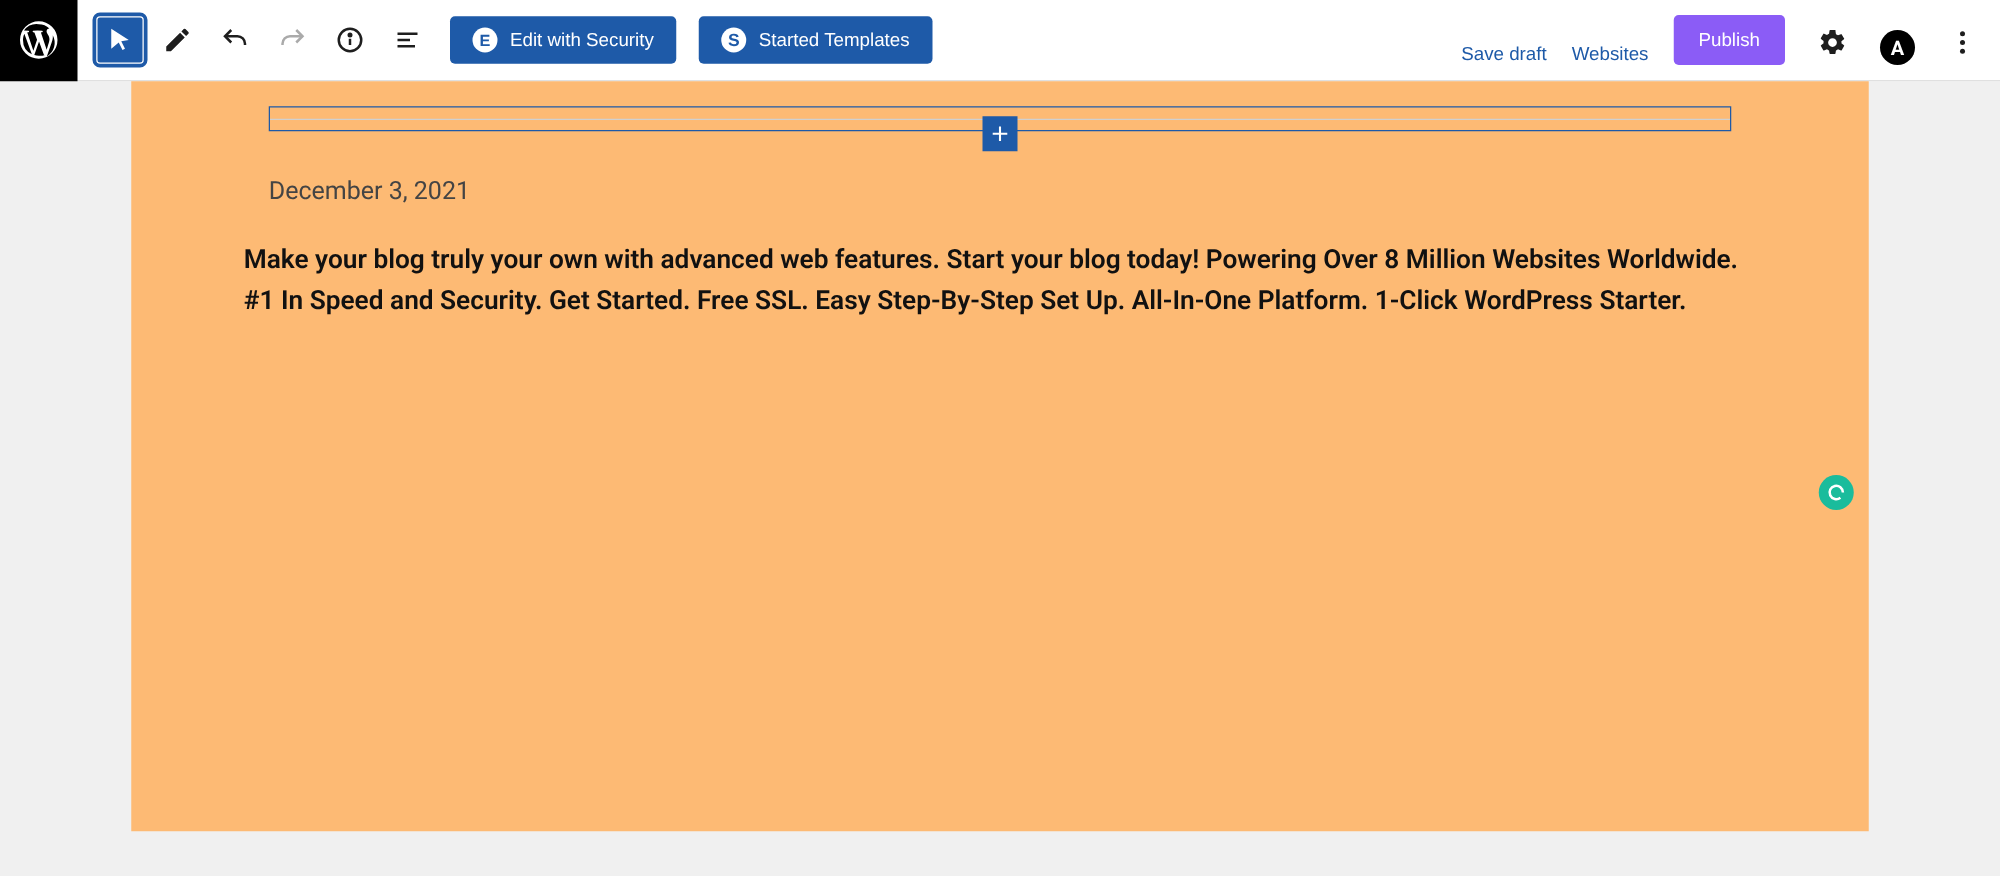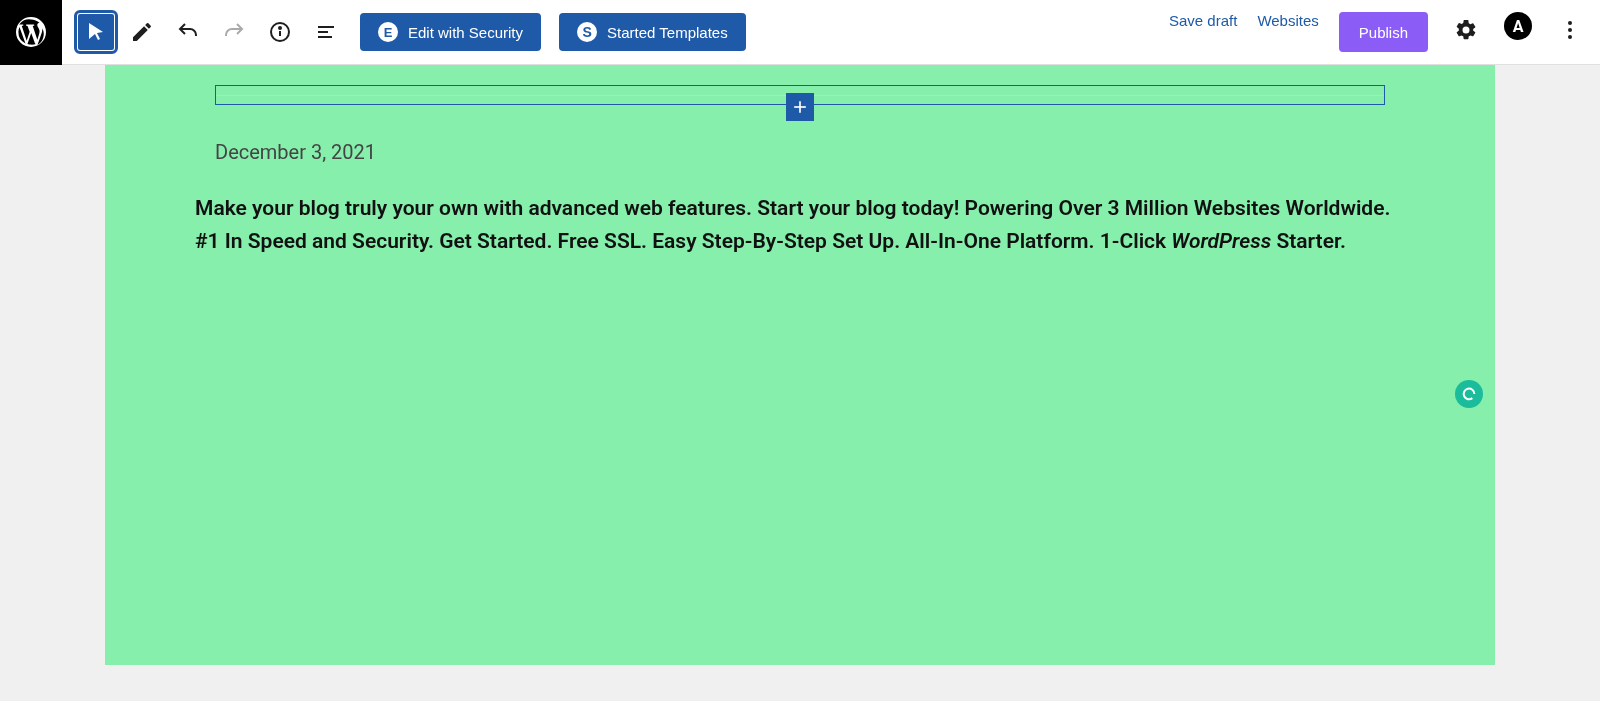--- a/index.html
+++ b/index.html
@@ -30,40 +30,40 @@
   }
   .tool-btn.disabled { color:#aaa; cursor:default;}
   .pill-btn {
     display:flex;align-items:center;gap:10px;
     background:#1e5aa8;color:#fff;border:none;border-radius:4px;
     height:38px;padding:0 18px;font-size:15px;font-weight:500;cursor:pointer;margin-right:18px;
   }
   .pill-btn .pill-icon{width:20px;height:20px;border-radius:50%;background:#fff;color:#1e5aa8;display:flex;align-items:center;justify-content:center;font-weight:700;font-size:13px;}
   .pill-btn.st .pill-icon{font-size:14px;}
   .spacer{flex:1;}
-  .right-actions{display:flex;align-items:flex-start;gap:20px;}
+  .right-actions{display:flex;align-items:flex-end;gap:20px;}
   .link-btn{background:none;border:none;color:#1e5aa8;font-size:15px;cursor:pointer;}
   .publish-btn{background:#8b5cf6;color:#fff;border:none;border-radius:4px;height:40px;padding:0 20px;font-size:15px;font-weight:500;cursor:pointer;}
   .icon-btn{width:36px;height:36px;display:flex;align-items:center;justify-content:center;background:none;border:none;cursor:pointer;}
   .icon-btn svg{width:24px;height:24px;}
   .avatar{width:28px;height:28px;border-radius:50%;background:#000;color:#fff;display:flex;align-items:center;justify-content:center;font-weight:700;}
   .more-btn svg{width:24px;height:24px;fill:#1e1e1e;}
 
   .canvas-wrap{display:flex;justify-content:center;height:636px;padding-top:0;}
-  .canvas{background:#86efac;width:1390px;height:600px;position:relative;padding:20px 90px 0 90px;}
+  .canvas{background:#fdba74;width:1390px;height:600px;position:relative;padding:20px 90px 0 90px;}
   .selected-block{border:1px solid #1e5aa8;height:20px;margin:0 20px;position:relative;}
   .selected-block::before{content:"";position:absolute;left:0;right:0;top:50%;border-top:1px solid #d0d0d0;}
   .add-btn{
     position:absolute;left:50%;transform:translateX(-50%);top:28px;
     width:28px;height:28px;background:#1e5aa8;color:#fff;display:flex;align-items:center;justify-content:center;cursor:pointer;border:none;
   }
   .add-btn svg{width:20px;height:20px;stroke:#fff;}
   .date-line{color:#444;font-size:20px;margin:35px 0 28px 20px;}
   .excerpt{font-size:21px;line-height:1.55;color:#111;font-weight:600;}
-  .excerpt .wp-word{font-style:italic;margin-top:21px;}
+  .excerpt .wp-word{margin-top:21px;}
   .float-badge{
     position:absolute;right:12px;top:315px;width:28px;height:28px;border-radius:50%;
     background:#1abc9c;color:#fff;display:flex;align-items:center;justify-content:center;font-size:15px;
   }
 </style>
 </head>
 <body>
 
 <div class="topbar">
   <div class="wp-corner">
@@ -149,21 +149,21 @@
   <div class="canvas">
     <div class="selected-block"></div>
     <button class="add-btn">
       <svg viewBox="0 0 24 24" fill="none" stroke="currentColor" stroke-width="2">
           <line x1="12" y1="5" x2="12" y2="19"></line>
           <line x1="5" y1="12" x2="19" y2="12"></line>
         </svg>
     </button>
     <div class="date-line">December 3, 2021</div>
     <p class="excerpt">
-      <span>Make your blog truly your own with advanced web features. Start your blog today! Powering Over 3 Million Websites Worldwide. #1 In Speed and Security. Get Started. Free SSL. Easy Step-By-Step Set Up. All-In-One Platform. 1-Click </span><span class="wp-word">WordPress</span><span> Starter.</span>
+      <span>Make your blog truly your own with advanced web features. Start your blog today! Powering Over 8 Million Websites Worldwide. #1 In Speed and Security. Get Started. Free SSL. Easy Step-By-Step Set Up. All-In-One Platform. 1-Click </span><span class="wp-word">WordPress</span><span> Starter.</span>
     </p>
     <div class="float-badge">
       <svg viewBox="0 0 24 24" width="16" height="16" fill="none" stroke="#fff" stroke-width="3">
           <path d="M20 12a8 8 0 10-3 6.2"></path>
         </svg>
     </div>
   </div>
 </div>
 
 </body></html>

